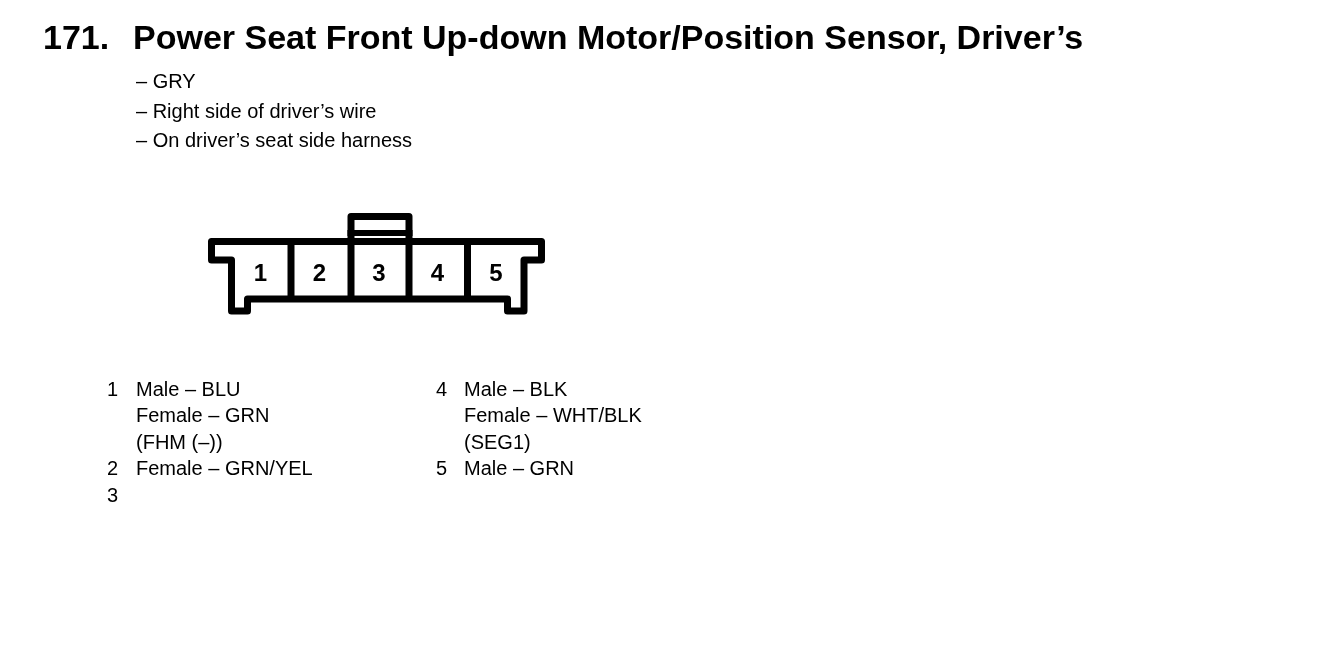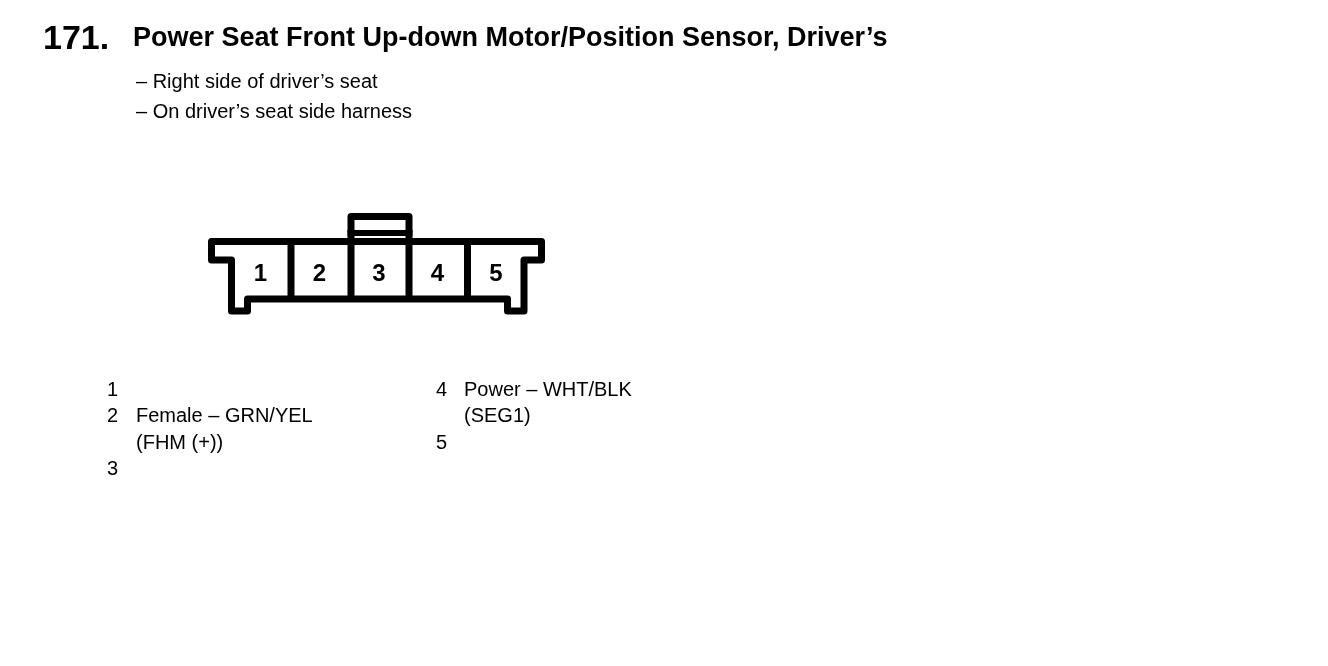--- a/index.html
+++ b/index.html
@@ -20,21 +20,21 @@
     top: 17px;
     font-size: 34px;
     font-weight: bold;
     line-height: 40px;
     white-space: nowrap;
   }
   .title-text {
     position: absolute;
     left: 127px;
     top: 17px;
-    font-size: 27px;
+    font-size: 34px;
     font-weight: bold;
     line-height: 40px;
     white-space: nowrap;
   }
   .notes {
     position: absolute;
     left: 130px;
     top: 67px;
     font-size: 20px;
     line-height: 29.5px;
@@ -68,61 +68,68 @@
 <body>
 
 <div class="page">
 
   <div>
     <span class="title-num">171.</span>
     <span class="title-text">Power Seat Front Up-down Motor/Position Sensor, Driver’s</span>
   </div>
 
   <div class="notes">
-    <div class="note">– Right side of driver’s seat</div>
+    <div class="note">– GRY</div>
+    <div class="note">– Right side of driver’s wire</div>
     <div class="note">– On driver’s seat side harness</div>
   </div>
 
   <svg class="connector-svg" width="350" height="120" viewBox="195 205 350 120">
     <path d="M345 299 V216.5 H403 V299" fill="none" stroke="#000000" stroke-width="7" stroke-linejoin="round"></path>
     <path d="M341.5 233 H406.5" fill="none" stroke="#000000" stroke-width="6"></path>
     <path d="M205.5 241.5 H535.5 V260 H518 V311 H501.5 V299 H241.5 V311 H225.5 V260 H205.5 Z" fill="none" stroke="#000000" stroke-width="7" stroke-linejoin="round"></path>
     <path d="M285 241.5 V299" fill="none" stroke="#000000" stroke-width="7"></path>
     <path d="M461.5 241.5 V299" fill="none" stroke="#000000" stroke-width="7"></path>
     <text class="pin-num-text" x="254.5" y="280.5" text-anchor="middle" fill="#000000">1</text>
     <text class="pin-num-text" x="313.5" y="280.5" text-anchor="middle" fill="#000000">2</text>
     <text class="pin-num-text" x="373" y="280.5" text-anchor="middle" fill="#000000">3</text>
     <text class="pin-num-text" x="431.5" y="280.5" text-anchor="middle" fill="#000000">4</text>
     <text class="pin-num-text" x="490" y="280.5" text-anchor="middle" fill="#000000">5</text>
   </svg>
 
   <div class="legend-col col-left">
     <div class="entry">
       <span class="num">1</span>
+      <div class="entry-lines">
+        <div>Male – BLU</div>
+        <div>Female – GRN</div>
+        <div>(FHM (–))</div>
+      </div>
     </div>
     <div class="entry">
       <span class="num">2</span>
       <div class="entry-lines">
         <div>Female – GRN/YEL</div>
-        <div>(FHM (+))</div>
       </div>
     </div>
     <div class="entry">
       <span class="num">3</span>
     </div>
   </div>
 
   <div class="legend-col col-right">
     <div class="entry">
       <span class="num">4</span>
       <div class="entry-lines">
-        <div>Power – WHT/BLK</div>
+        <div>Male – BLK</div>
+        <div>Female – WHT/BLK</div>
         <div>(SEG1)</div>
       </div>
     </div>
     <div class="entry">
       <span class="num">5</span>
       <div class="entry-lines">
+        <div>Male – GRN</div>
       </div>
     </div>
   </div>
 
 </div>
 
 </body></html>

